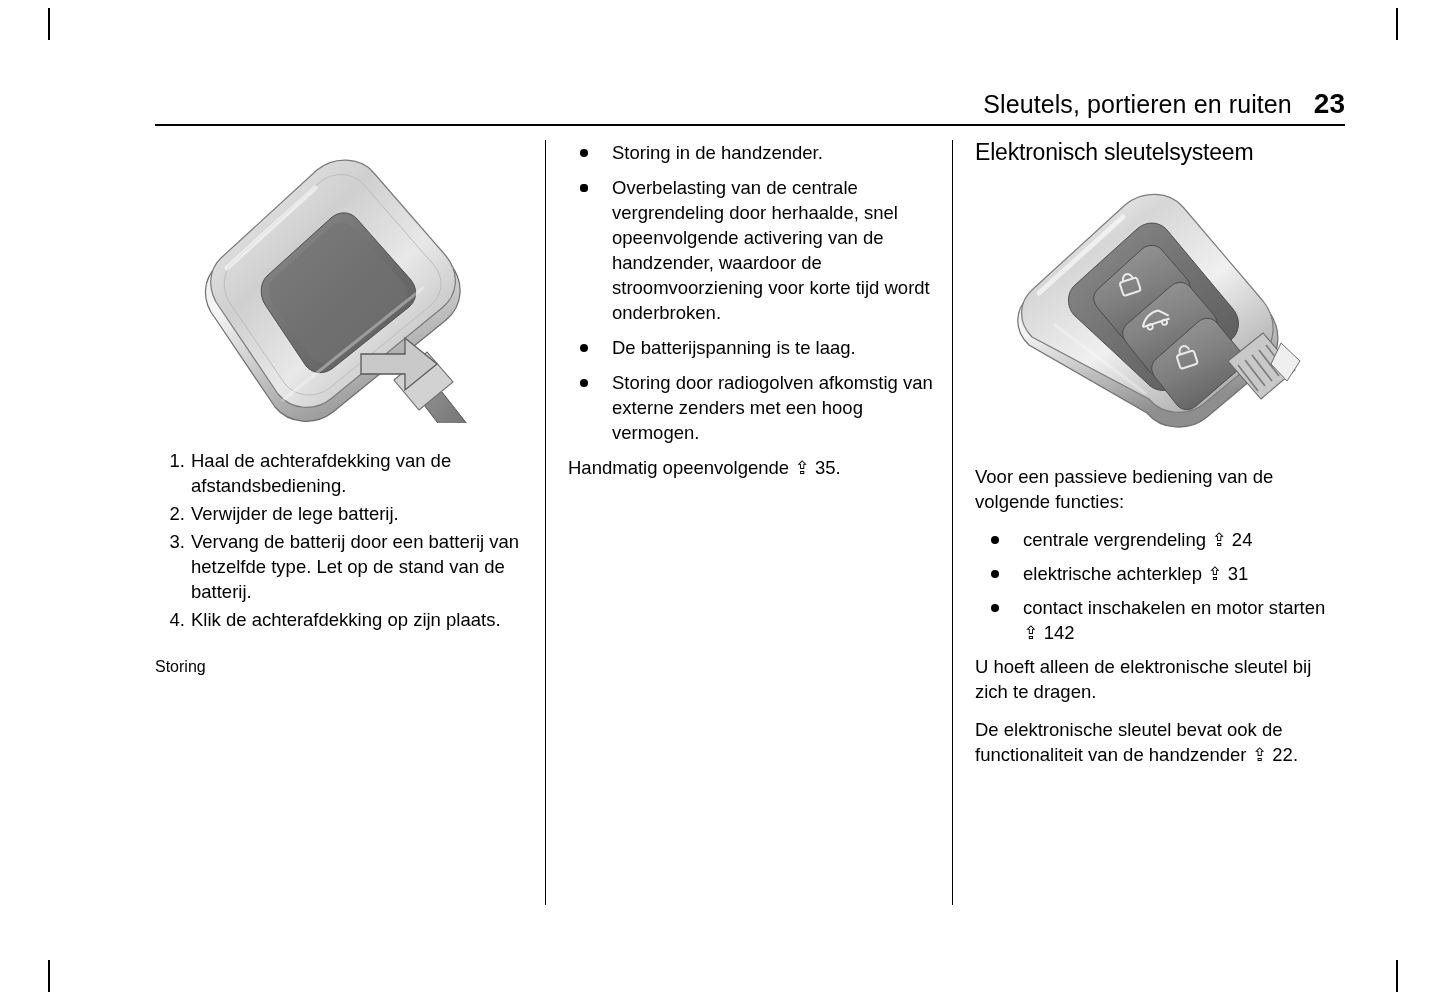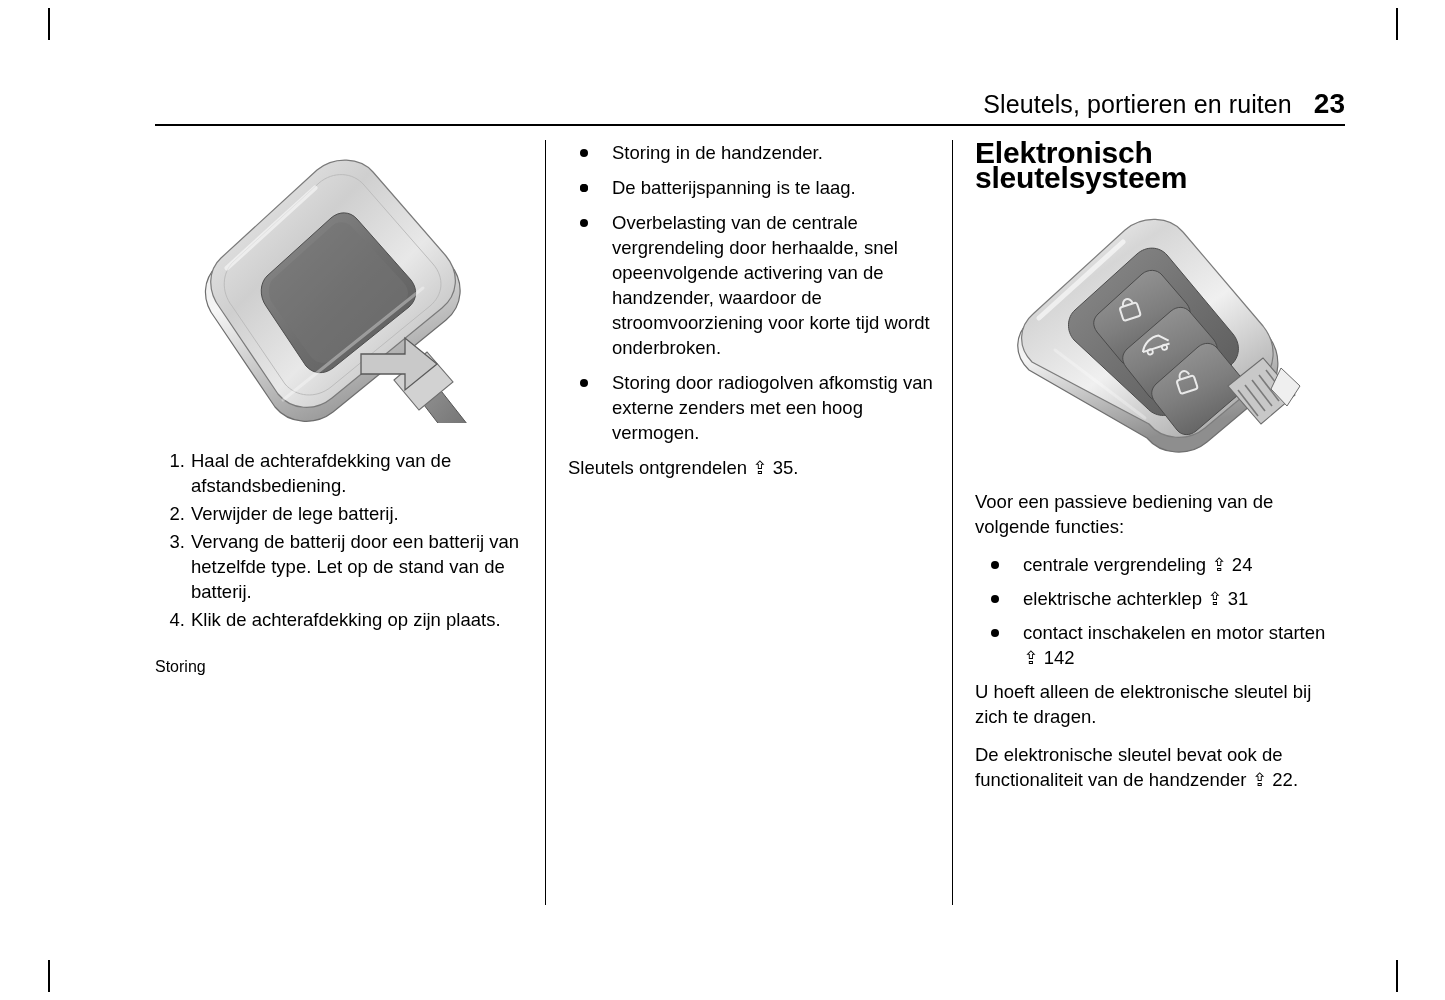--- a/index.html
+++ b/index.html
@@ -106,22 +106,22 @@
     width: 24px;
     text-align: right;
   }
 
   h2.sub {
     font-size: 16px;
     font-weight: normal;
     margin: 22px 0 10px 0;
   }
   h2.section {
-    font-size: 30px;
-    font-weight: bold;
+    font-size: 23px;
+    font-weight: normal;
     margin: 0 0 16px 0;
     letter-spacing: -0.2px;
   }
   p.body {
     margin: 0 0 13px 0;
   }
 
   ul.bullets {
     margin: 0 0 6px 0;
     padding: 0;
@@ -254,33 +254,33 @@
     <ul class="bullets">
       <li>
         <span class="dot"></span>
         <span>Storing in de handzender.</span>
       </li>
       <li>
         <span class="dot"></span>
       </li>
       <li>
         <span class="dot"></span>
+        <span>Overbelasting van de centrale vergrendeling door herhaalde, snel opeenvolgende activering van de handzender, waardoor de stroomvoorziening voor korte tijd wordt onderbroken.</span>
+      </li>
+      <li>
+        <span class="dot"></span>
         <span>De batterijspanning is te laag.</span>
-      </li>
-      <li>
-        <span class="dot"></span>
-        <span>Overbelasting van de centrale vergrendeling door herhaalde, snel opeenvolgende activering van de handzender, waardoor de stroomvoorziening voor korte tijd wordt onderbroken.</span>
       </li>
       <li>
         <span class="dot"></span>
         <span>Storing door radiogolven afkomstig van externe zenders met een hoog vermogen.</span>
       </li>
     </ul>
     <p class="body">
-      <span>Sleutels ontgrendelen</span>
+      <span>Handmatig opeenvolgende</span>
       <span class="ref-arrow">⇪</span>
       <span>35.</span>
     </p>
   </div>
 
   <div class="col col-3">
     <h2 class="section">Elektronisch sleutelsysteem</h2>
 
     <div class="figure fig2">
       <svg class="keyfob2" viewBox="0 0 340 255" xmlns="http://www.w3.org/2000/svg">

